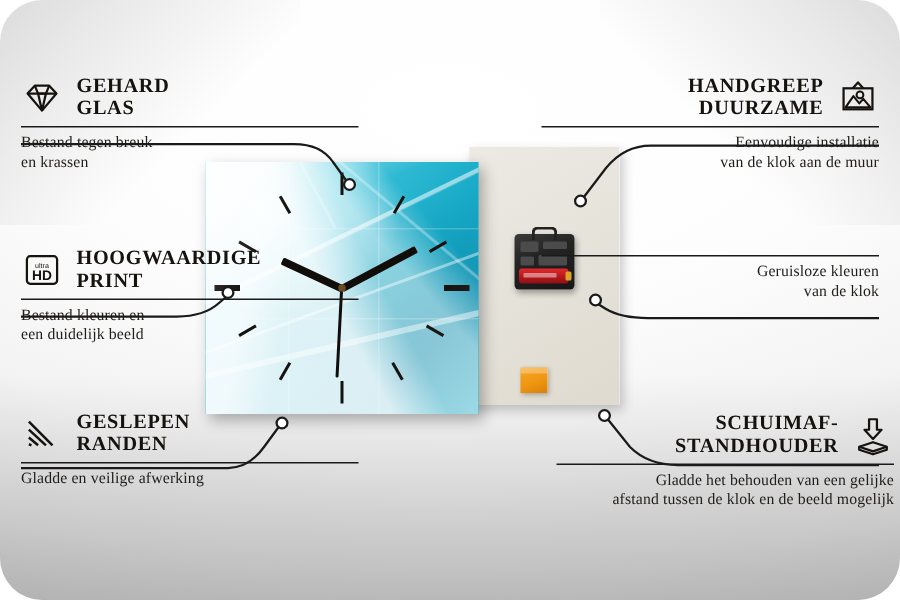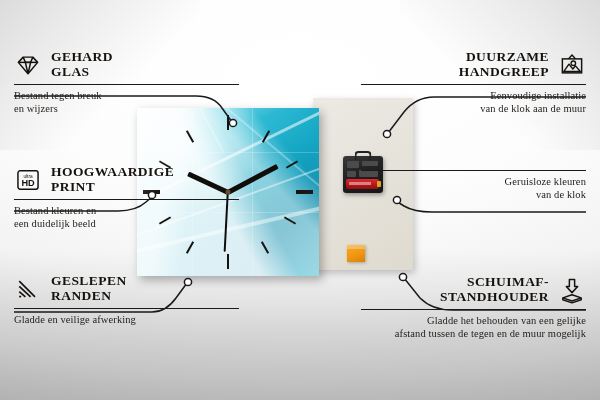--- a/index.html
+++ b/index.html
@@ -5,20 +5,21 @@
   html,body{margin:0;padding:0;}
   body{
     width:600px;height:400px;overflow:hidden;
     font-family:"Liberation Serif", serif;
     background:#ffffff;
   }
   #stage{
     position:relative;width:600px;height:400px;overflow:hidden;
     background:
       radial-gradient(ellipse 150% 110% at 50% 18%, #ffffff 0%, #fdfdfd 30%, #f3f3f3 52%, #e2e2e2 70%, #c9c9c9 86%, #b2b2b2 100%);
+    border-radius: 28px;
   }
   .corner-shade{position:absolute;pointer-events:none;}
   .cs-tl{left:0;top:0;width:200px;height:150px;
     background:linear-gradient(135deg, rgba(150,150,150,.30) 0%, rgba(180,180,180,0) 62%);}
   .cs-tr{right:0;top:0;width:200px;height:150px;
     background:linear-gradient(225deg, rgba(150,150,150,.30) 0%, rgba(180,180,180,0) 62%);}
   .cs-bottom{left:0;bottom:0;width:600px;height:150px;
     background:linear-gradient(to top, rgba(130,130,130,.38) 0%, rgba(160,160,160,0) 100%);}
 
   
@@ -192,21 +193,21 @@
             </g>
           </svg>
       </span>
       <div>
         <div class="co-title">GEHARD</div>
         <div class="co-title">GLAS</div>
       </div>
     </div>
     <div class="co-rule"></div>
     <div class="co-desc">Bestand tegen breuk</div>
-    <div class="co-desc">en wijzers</div>
+    <div class="co-desc">en krassen</div>
   </div>
 
   <div class="callout left" style="left:14px;top:165px;">
     <div class="co-head">
       <span class="ico">
         <svg viewBox="0 0 32 32">
           <rect x="4.5" y="5.5" width="23" height="21" rx="2.5" fill="none" stroke="#16120e" stroke-width="1.7"></rect>
           <text x="16" y="14.2" text-anchor="middle" font-family="Liberation Sans, sans-serif" font-size="5.4" fill="#16120e">ultra</text>
           <text x="16" y="23.4" text-anchor="middle" font-family="Liberation Sans, sans-serif" font-size="10.5" font-weight="bold" fill="#16120e">HD</text>
         </svg>
@@ -238,22 +239,22 @@
         <div class="co-title">RANDEN</div>
       </div>
     </div>
     <div class="co-rule"></div>
     <div class="co-desc">Gladde en veilige afwerking</div>
   </div>
 
   <div class="callout right" style="left:361px;top:50px;">
     <div class="co-head">
       <div>
+        <div class="co-title">HANDGREEP</div>
         <div class="co-title">DUURZAME</div>
-        <div class="co-title">HANDGREEP</div>
       </div>
       <span class="ico">
         <svg viewBox="0 0 32 32">
           <rect x="5" y="9" width="22" height="16" fill="none" stroke="#16120e" stroke-width="1.7"></rect>
           <path d="M12 9 L16 4.5 L20 9" fill="none" stroke="#16120e" stroke-width="1.7" stroke-linejoin="round"></path>
           <path d="M6.5 23.5 L12.5 15 L17 20.5 L20 17 L25.5 23.5 Z" fill="none" stroke="#16120e" stroke-width="1.6" stroke-linejoin="round"></path>
           <circle cx="17.5" cy="14" r="2.6" fill="none" stroke="#16120e" stroke-width="1.5"></circle>
         </svg>
       </span>
     </div>
@@ -261,34 +262,34 @@
     <div class="co-desc">Eenvoudige installatie</div>
     <div class="co-desc">van de klok aan de muur</div>
   </div>
 
   <div class="callout right" style="left:361px;top:165px;">
     <div class="co-rule"></div>
     <div class="co-desc">Geruisloze kleuren</div>
     <div class="co-desc">van de klok</div>
   </div>
 
-  <div class="callout right" style="left:361px;top:275px;text-align:right;">
+  <div class="callout right" style="left:371px;top:275px;text-align:right;">
     <div class="co-head">
       <div>
         <div class="co-title">SCHUIMAF-</div>
         <div class="co-title">STANDHOUDER</div>
       </div>
       <span class="ico">
         <svg viewBox="0 0 32 32">
             <g fill="none" stroke="#16120e" stroke-width="1.7" stroke-linejoin="round">
           <path d="M13 4 h6 v8 h3.5 L16 19 L9.5 12 H13 Z"></path>
           <path d="M16 21.5 L5.5 25 L16 28.5 L26.5 25 Z"></path>
           <path d="M5.5 25 v2.2 L16 30.7 L26.5 27.2 V25"></path>
         </g>
           </svg>
       </span>
     </div>
     <div class="co-rule"></div>
     <div class="co-desc">Gladde het behouden van een gelijke</div>
-    <div class="co-desc">afstand tussen de tegen en de muur mogelijk</div>
+    <div class="co-desc">afstand tussen de klok en de beeld mogelijk</div>
   </div>
 
 </div>
 
 </body></html>

